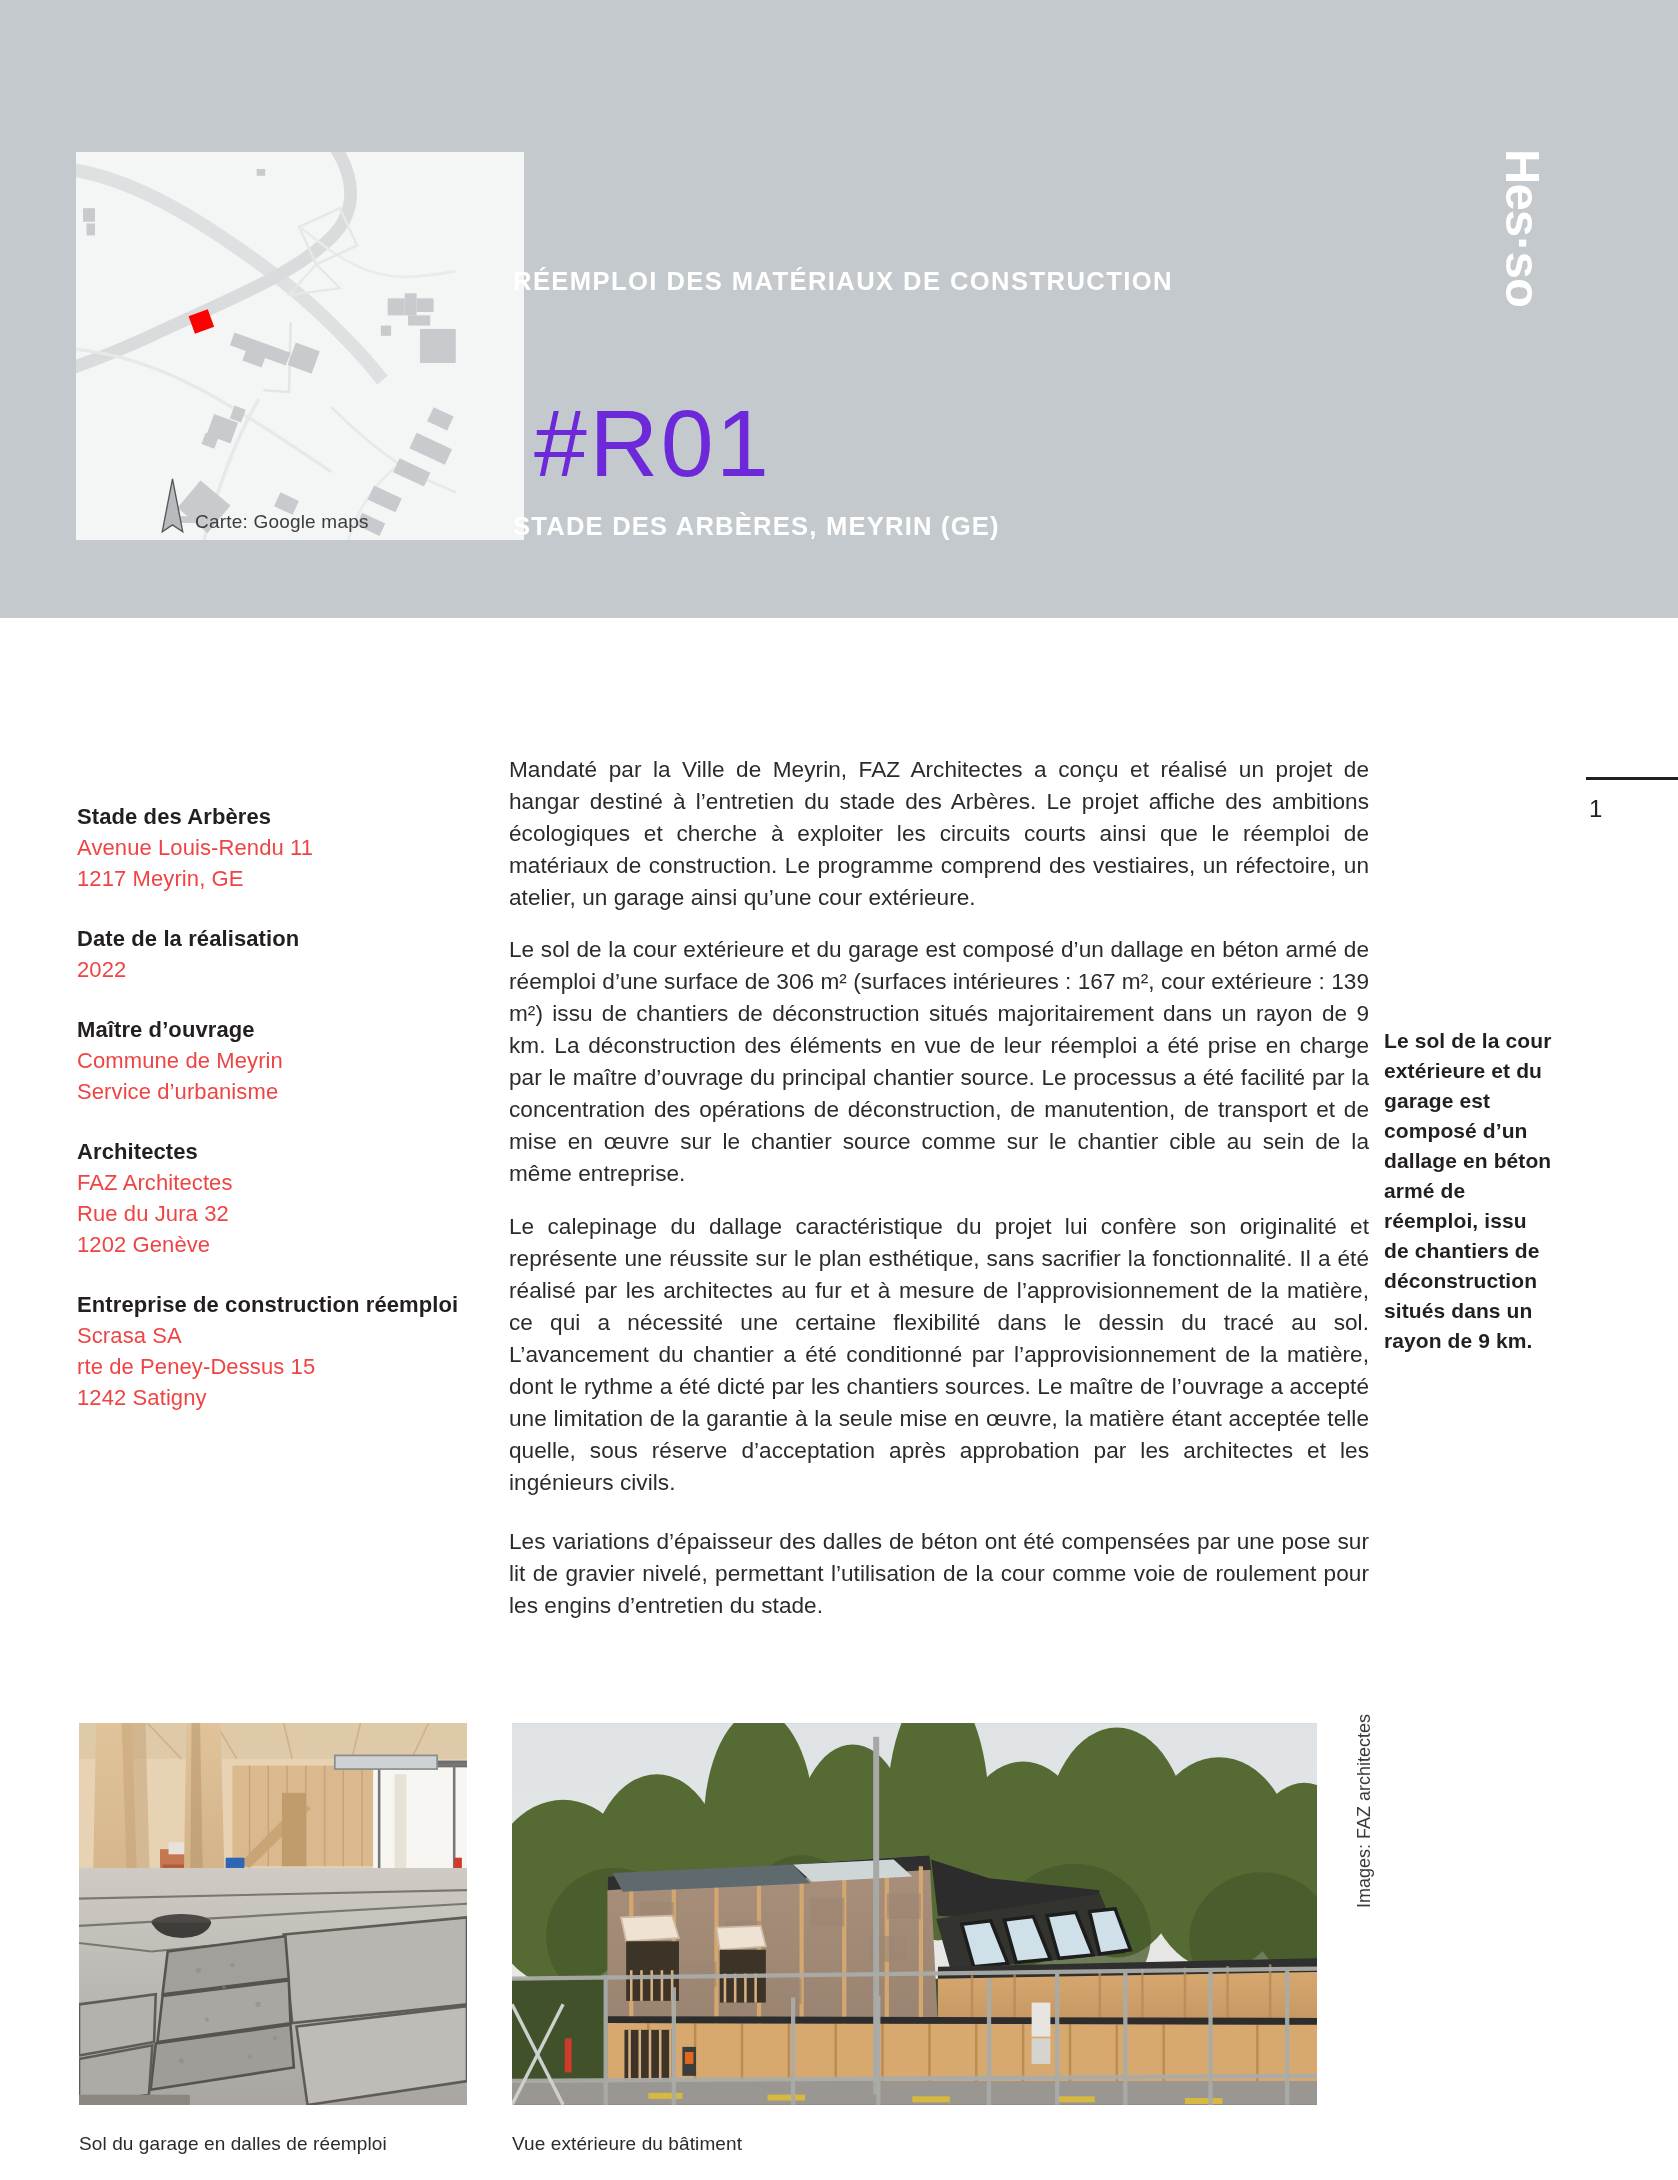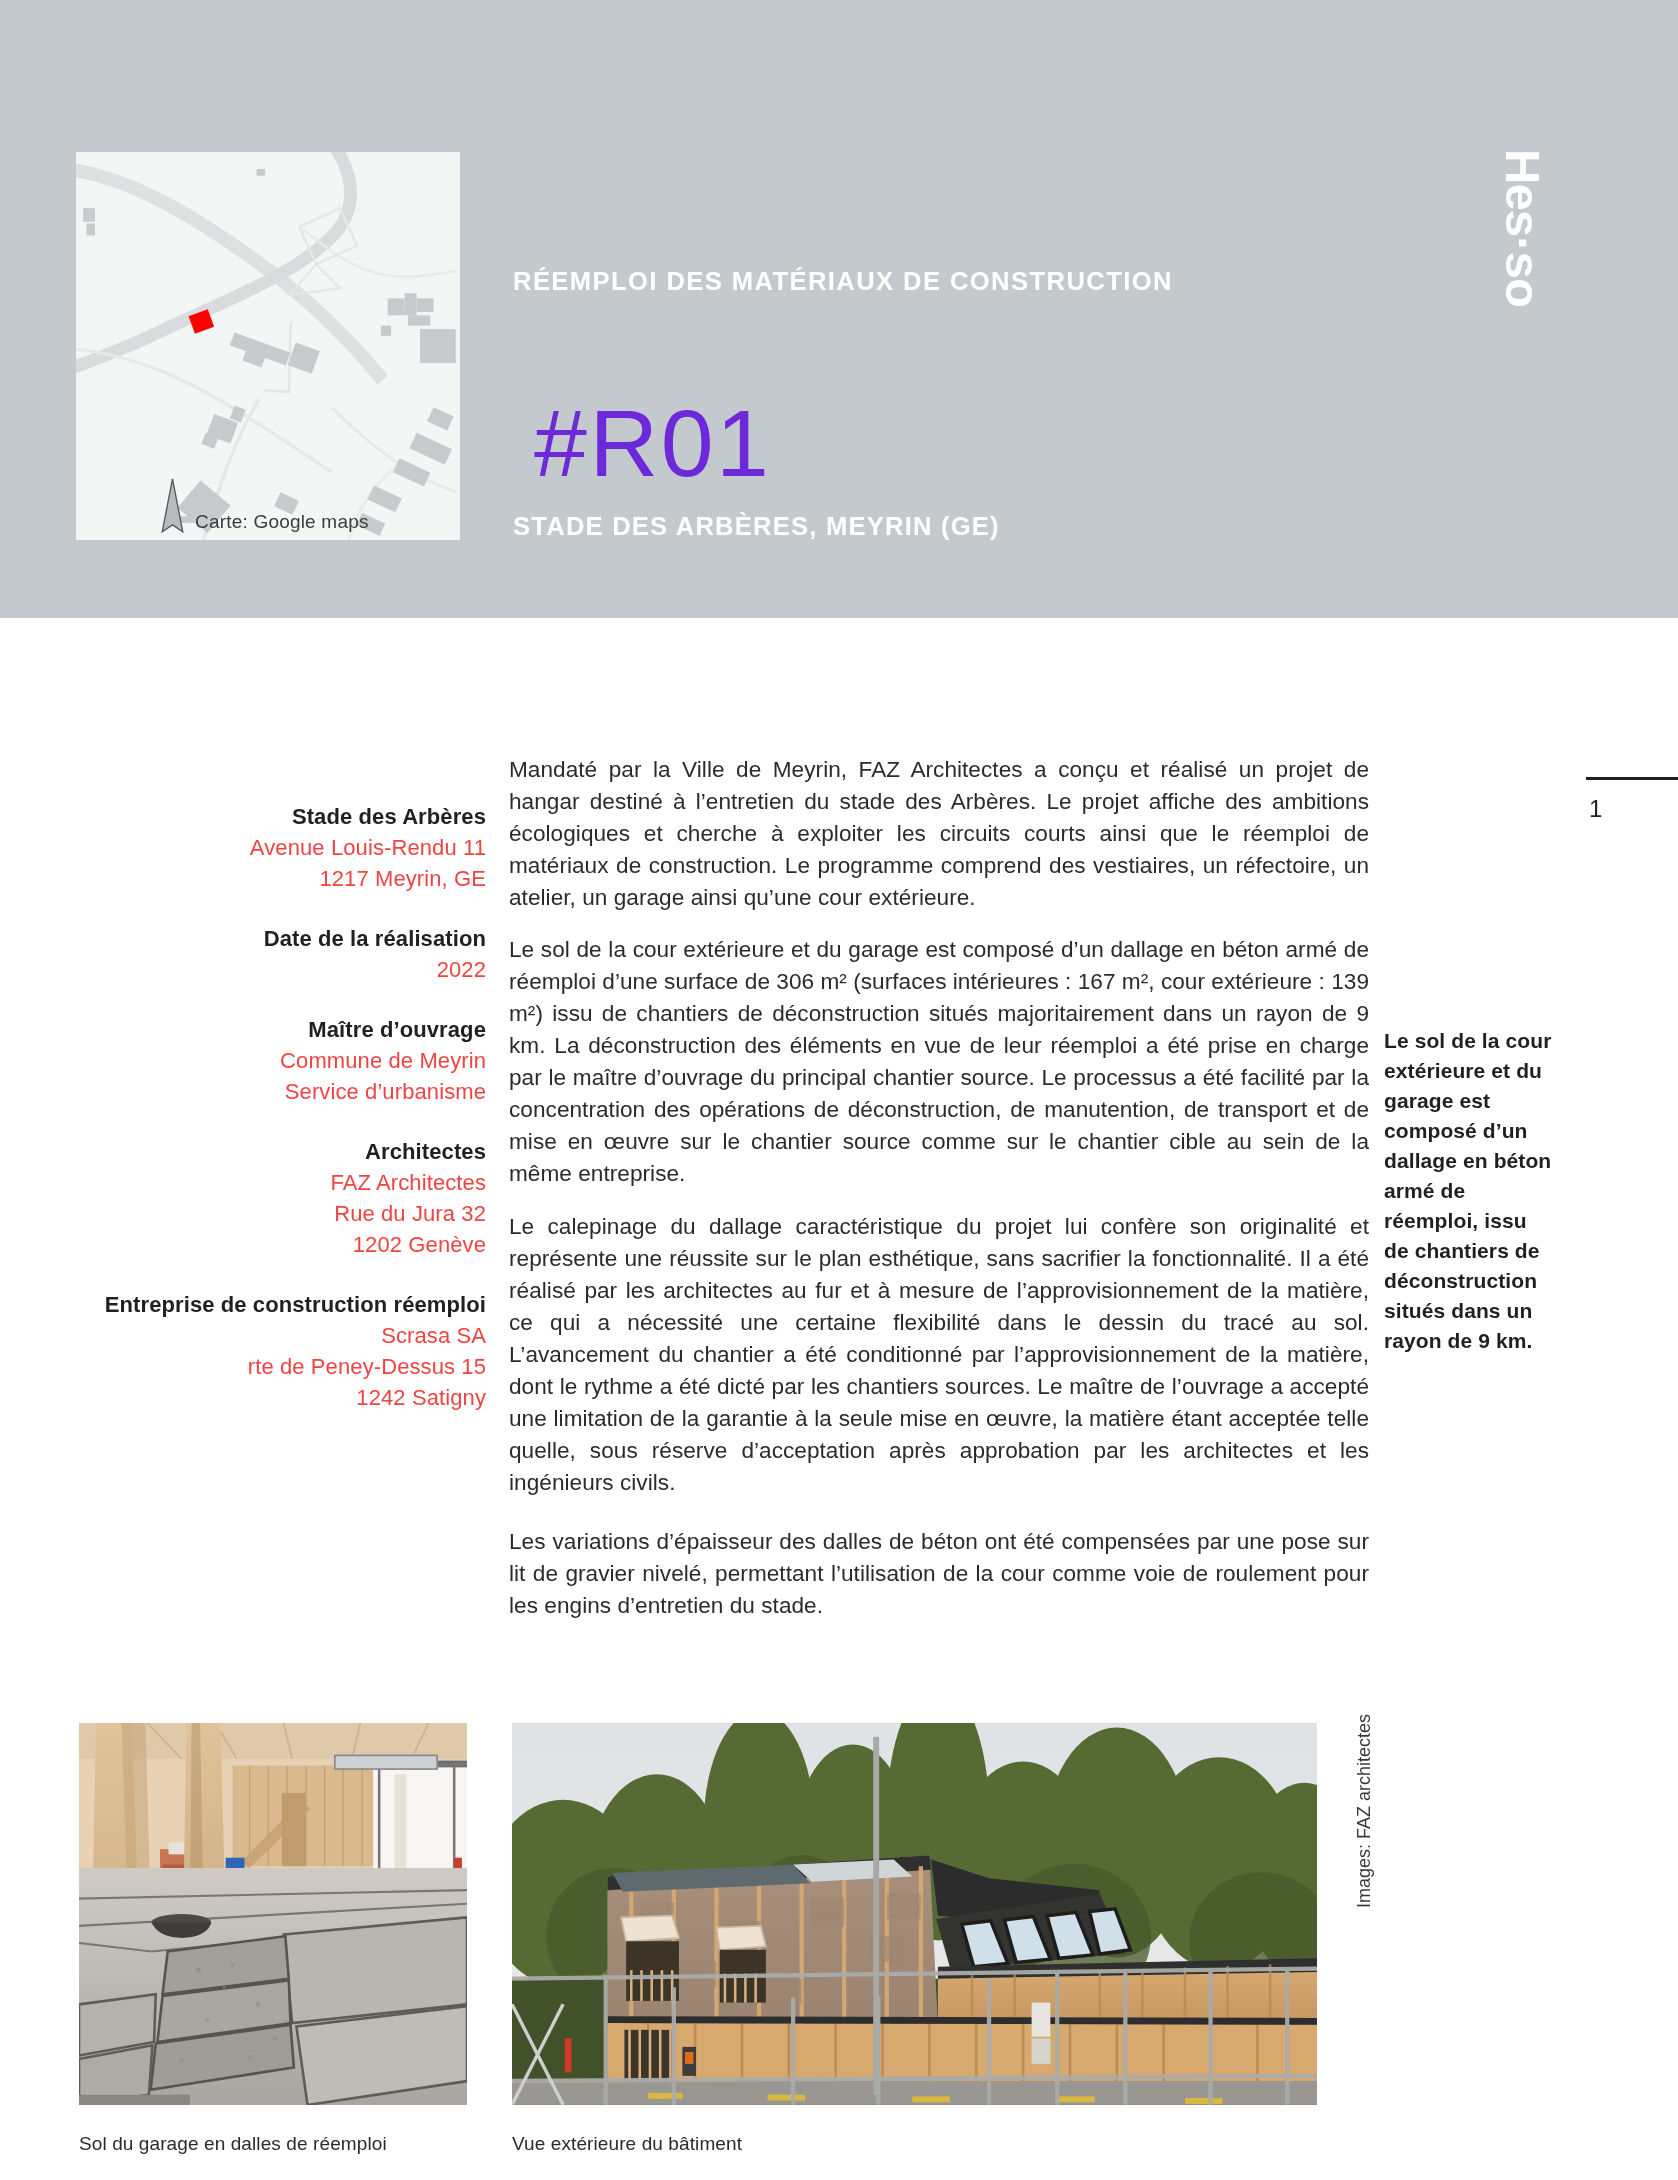--- a/index.html
+++ b/index.html
@@ -13,21 +13,21 @@
   }
 
   
   .header-band {
     position:absolute; left:0; top:0; width:1678px; height:618px;
     background:#c3c9cc;
   }
 
   
   .map-thumb {
-    position:absolute; left:76px; top:152px; width:384px; height:388px;
+    position:absolute; left:76px; top:152px; width:448px; height:388px;
     background:#f4f5f5; overflow:hidden;
   }
   .map-svg { position:absolute; left:0; top:0; }
   .map-credit {
     position:absolute; left:119px; bottom:6.8px;
     font-size:19px; color:#3c3c3c; letter-spacing:0.2px;
     font-family:"Liberation Sans", sans-serif;
   }
   .north-arrow { position:absolute; left:82px; bottom:3.4px; }
 
@@ -63,21 +63,21 @@
     width:256px; height:53px;
     transform:rotate(90deg); transform-origin:0 0;
     font-size:49px; line-height:53px; color:#ffffff;
     font-weight:bold; letter-spacing:-0.9px;
     white-space:nowrap;
     font-family:"Liberation Sans", sans-serif;
   }
 
   
   .info-col { position:absolute; left:77px; top:801px; width:409px; }
-  .info-block { margin-bottom:29px;text-align:right; }
+  .info-block { margin-bottom:29px; }
   .info-block:last-child { margin-bottom:0; }
   .info-head {
     font-size:22px; line-height:31px; font-weight:bold;
     color:#231f20; letter-spacing:0.1px;
   }
   .info-line {
     font-size:22px; line-height:31px; font-weight:400;
     color:#ef4444; letter-spacing:0.1px;
   }
 

